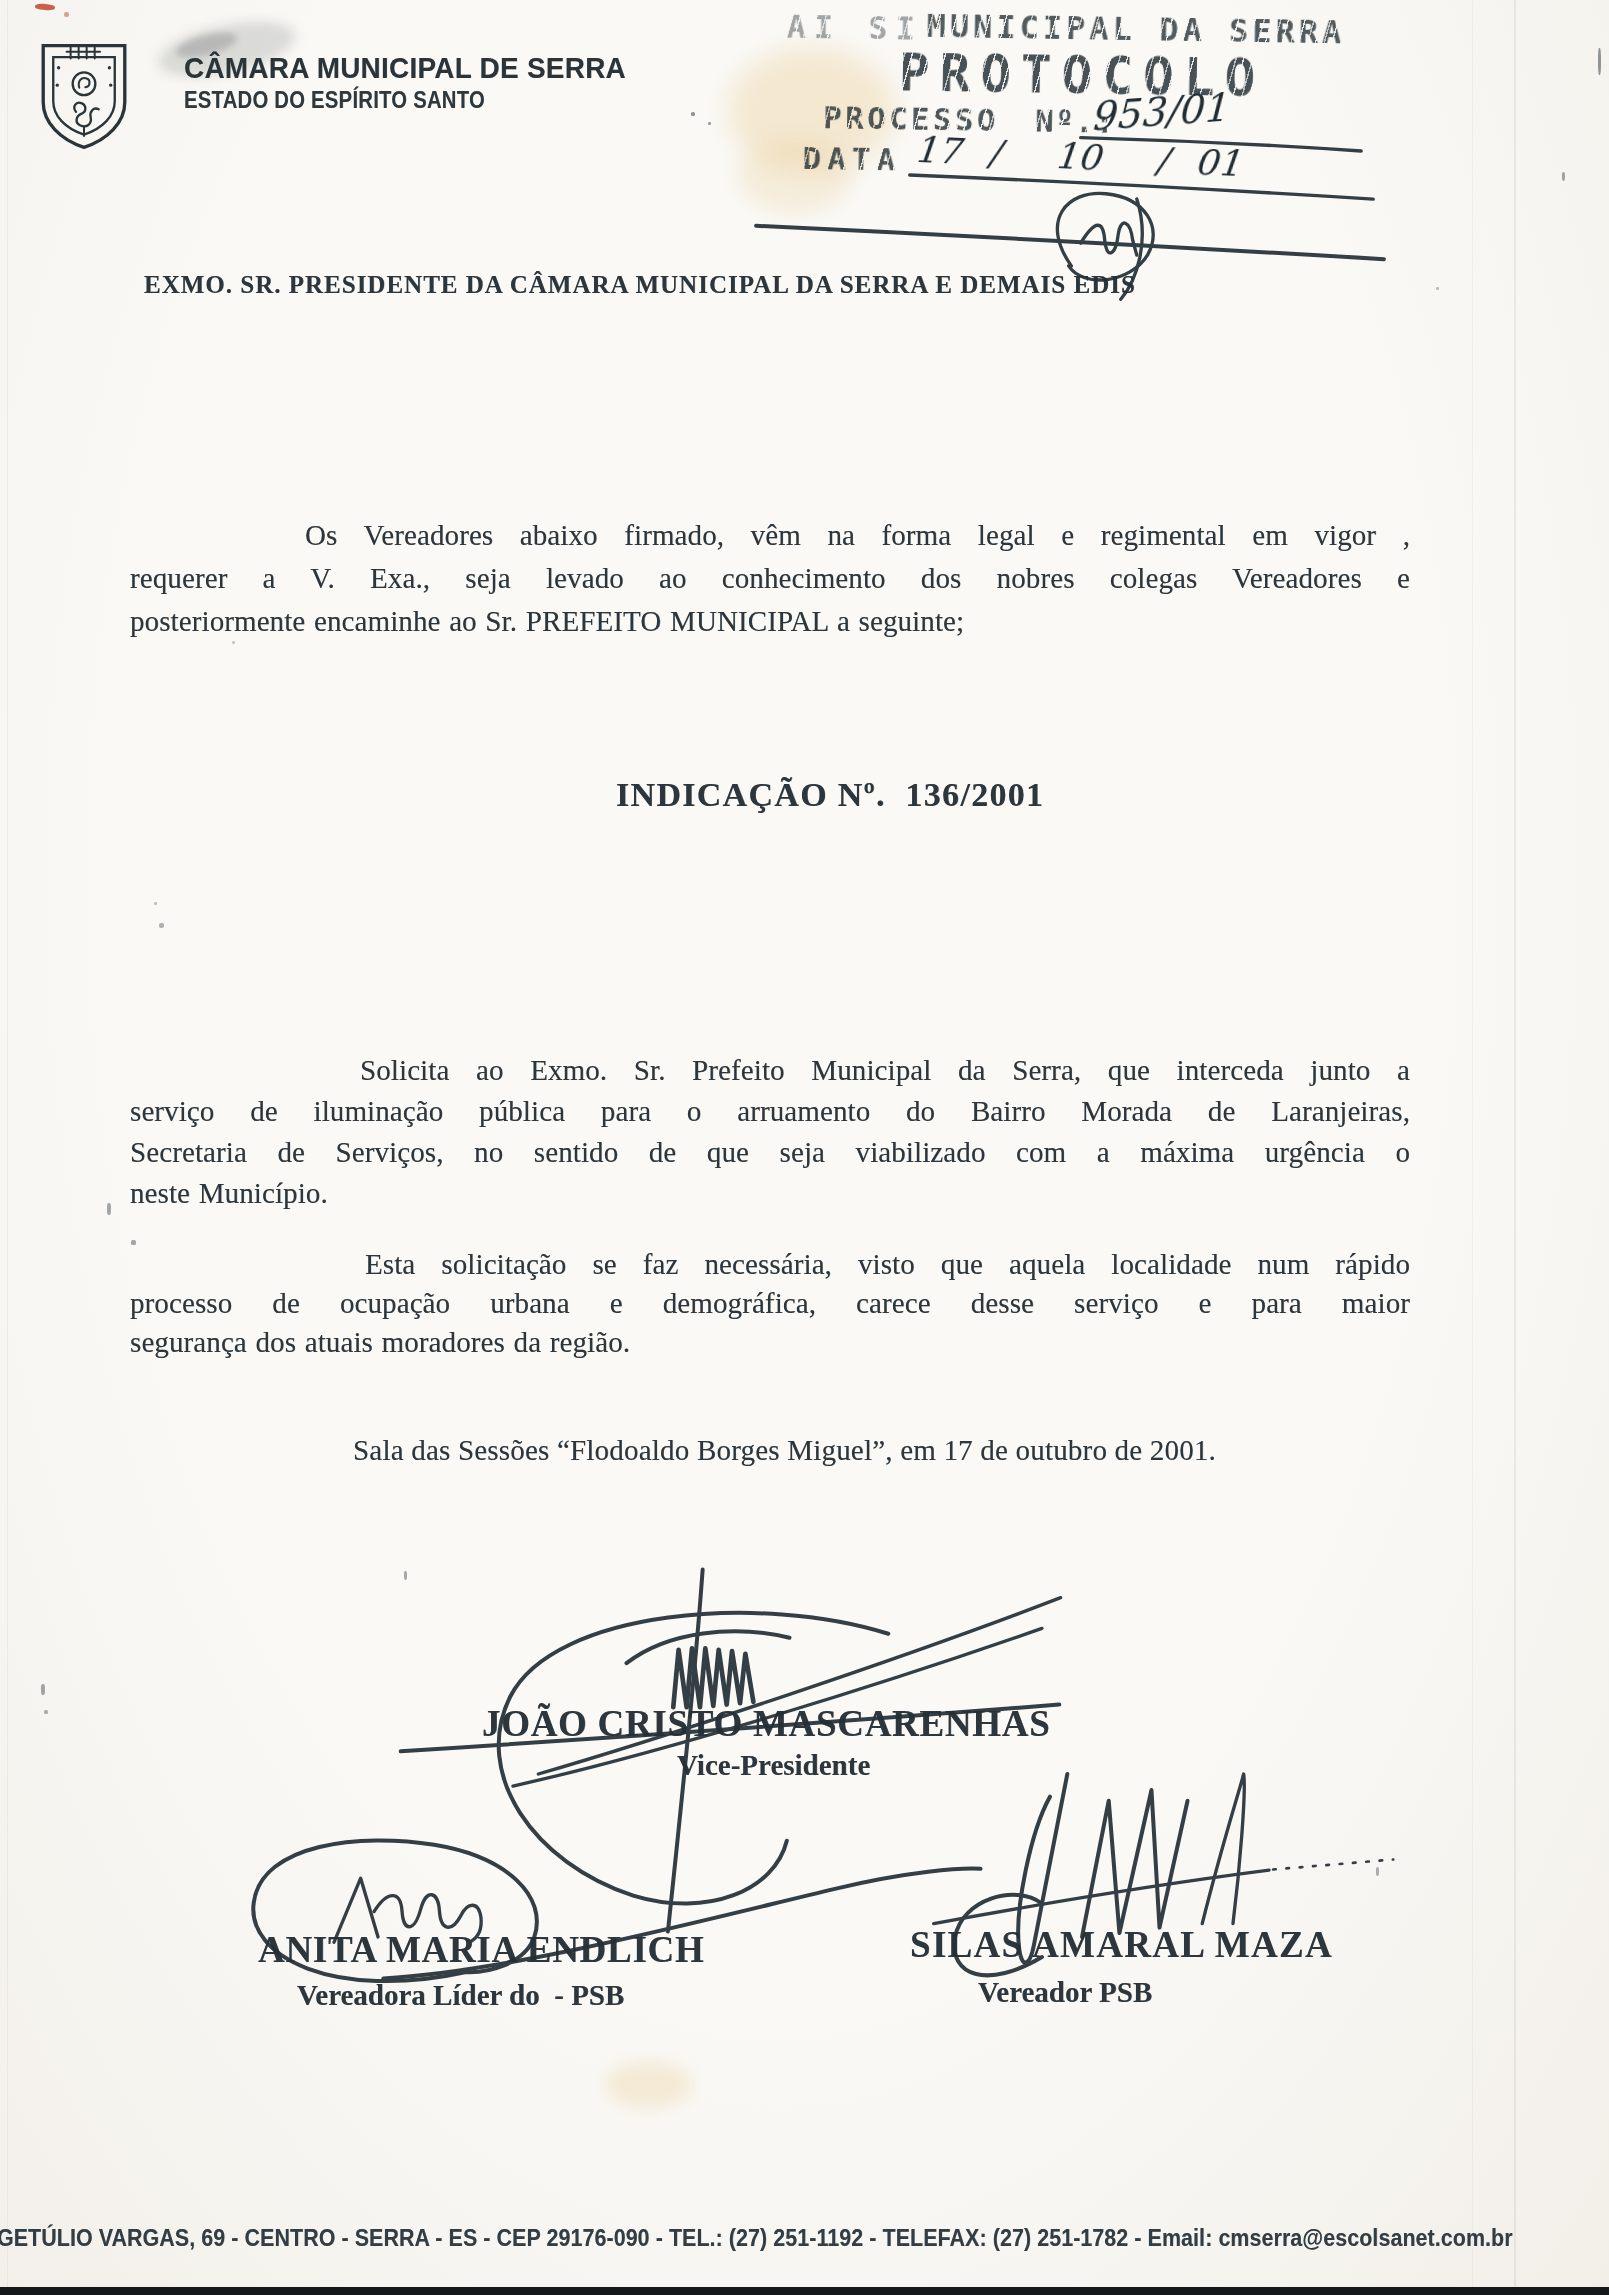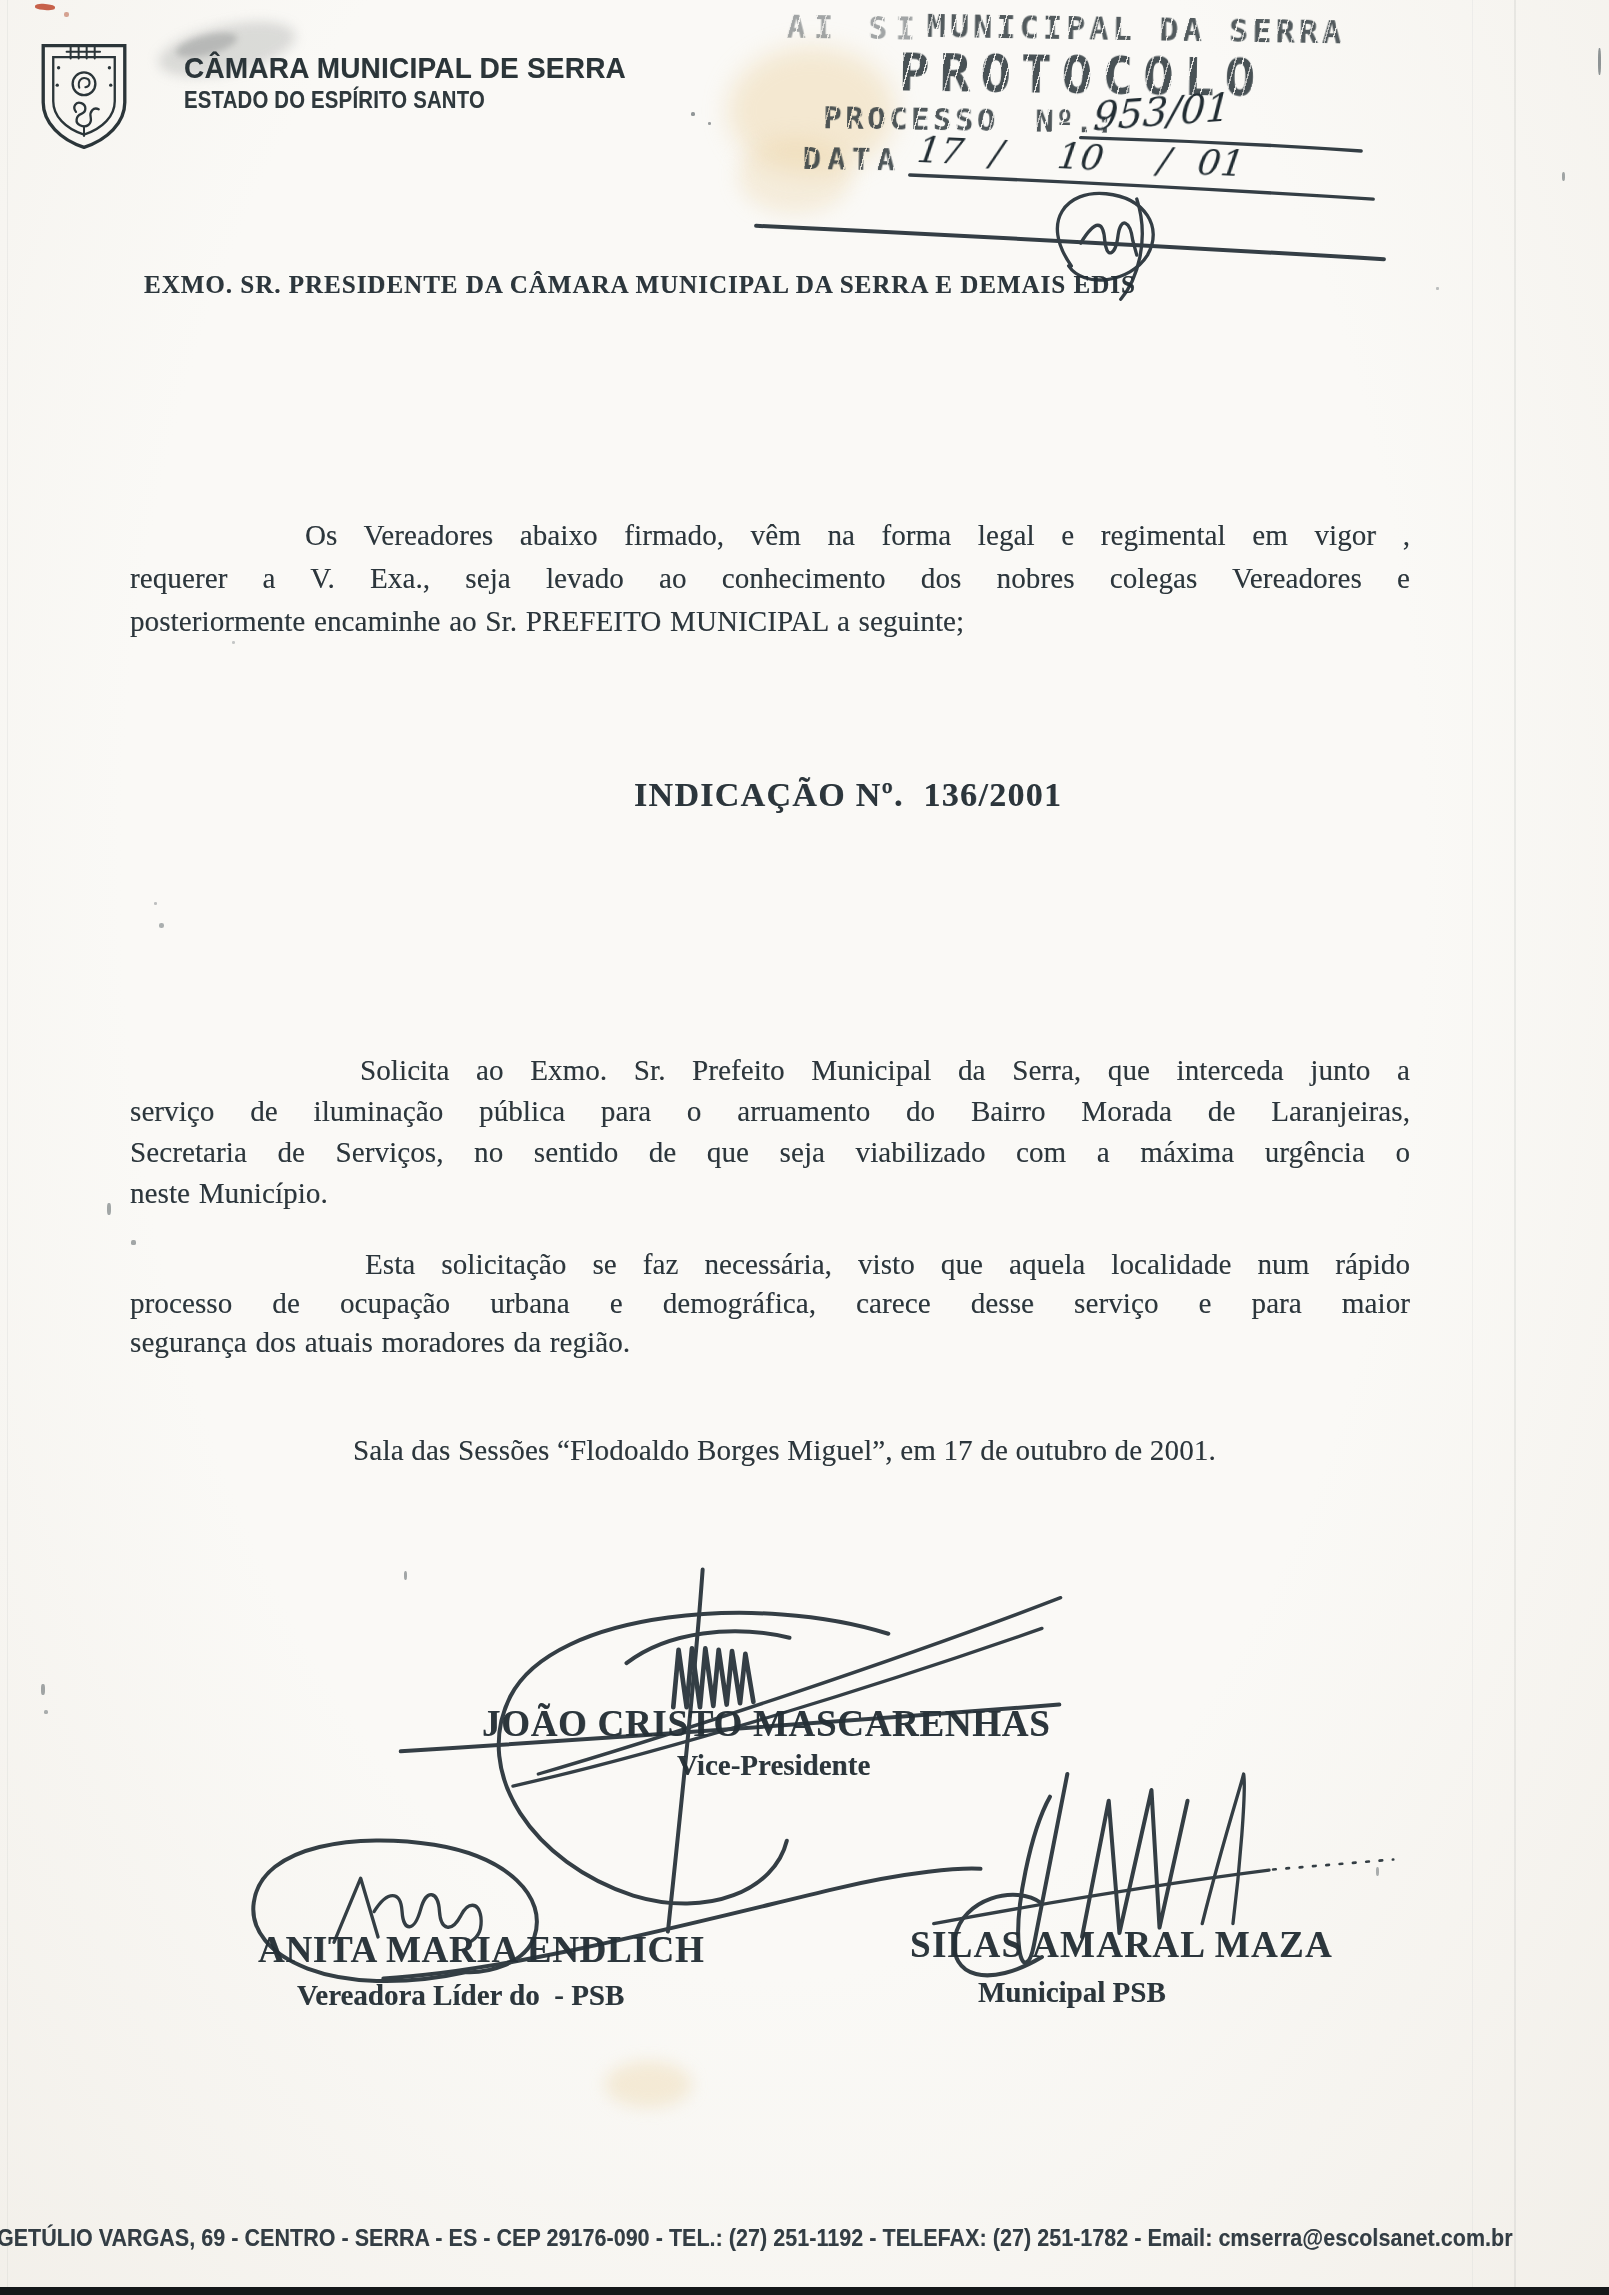--- a/index.html
+++ b/index.html
@@ -72,21 +72,21 @@
     letter-spacing:0.1px;word-spacing:1.3px;
     filter:blur(0.2px);text-shadow:0.3px 0.3px 0 rgba(44,54,60,.42);
   }
   .para .jline.last{text-align-last:auto;}
   .p-request .jline{line-height:41px;}
   .p-just .jline{line-height:39px;}
   .indent1{padding-left:175px;}
   .indent2{padding-left:230px;}
   .indent3{padding-left:235px;}
   .indication{
-    left:634px;top:776px;
+    left:616px;top:776px;
     font-size:34px;font-weight:bold;letter-spacing:1.3px;white-space:pre;
     filter:blur(0.2px);text-shadow:0.3px 0.3px 0 rgba(44,54,60,.45);
   }
   .session{
     left:353px;top:1434px;
     font-size:29px;letter-spacing:0.2px;white-space:nowrap;
     filter:blur(0.2px);text-shadow:0.3px 0.3px 0 rgba(44,54,60,.42);
   }
   .signer-name{
     font-size:37px;font-weight:bold;letter-spacing:0.7px;white-space:nowrap;
@@ -180,21 +180,21 @@
 
 <div class="abs session">Sala das Sessões “Flodoaldo Borges Miguel”, em 17 de outubro de 2001.</div>
 
 <div class="abs signer-name" style="left:482px;top:1702px;">JOÃO CRISTO MASCARENHAS</div>
 <div class="abs signer-role" style="left:677px;top:1749px;">Vice-Presidente</div>
 
 <div class="abs signer-name" style="left:258px;top:1928px;">ANITA MARIA ENDLICH</div>
 <div class="abs signer-role" style="left:297px;top:1979px;">Vereadora Líder do  - PSB</div>
 
 <div class="abs signer-name" style="left:873px;top:1923px;letter-spacing:1.3px;margin-left:37px;">SILAS AMARAL MAZA</div>
-<div class="abs signer-role" style="left:978px;top:1976px;">Municipal PSB</div>
+<div class="abs signer-role" style="left:978px;top:1976px;">Vereador PSB</div>
 
 <svg class="overlay" width="1609" height="2295" viewBox="0 0 2409 3436">
   <g fill="none" stroke="#242f36" stroke-linecap="round" stroke-linejoin="round" opacity=".92">
 
     <g>
       <path d="M 1618 206 Q 1830 212 2038 226" stroke-width="5"></path>
       <path d="M 1362 262 Q 1700 276 2056 298" stroke-width="5"></path>
       <path d="M 1132 338 Q 1600 360 2072 388" stroke-width="6"></path>
     </g>
 

